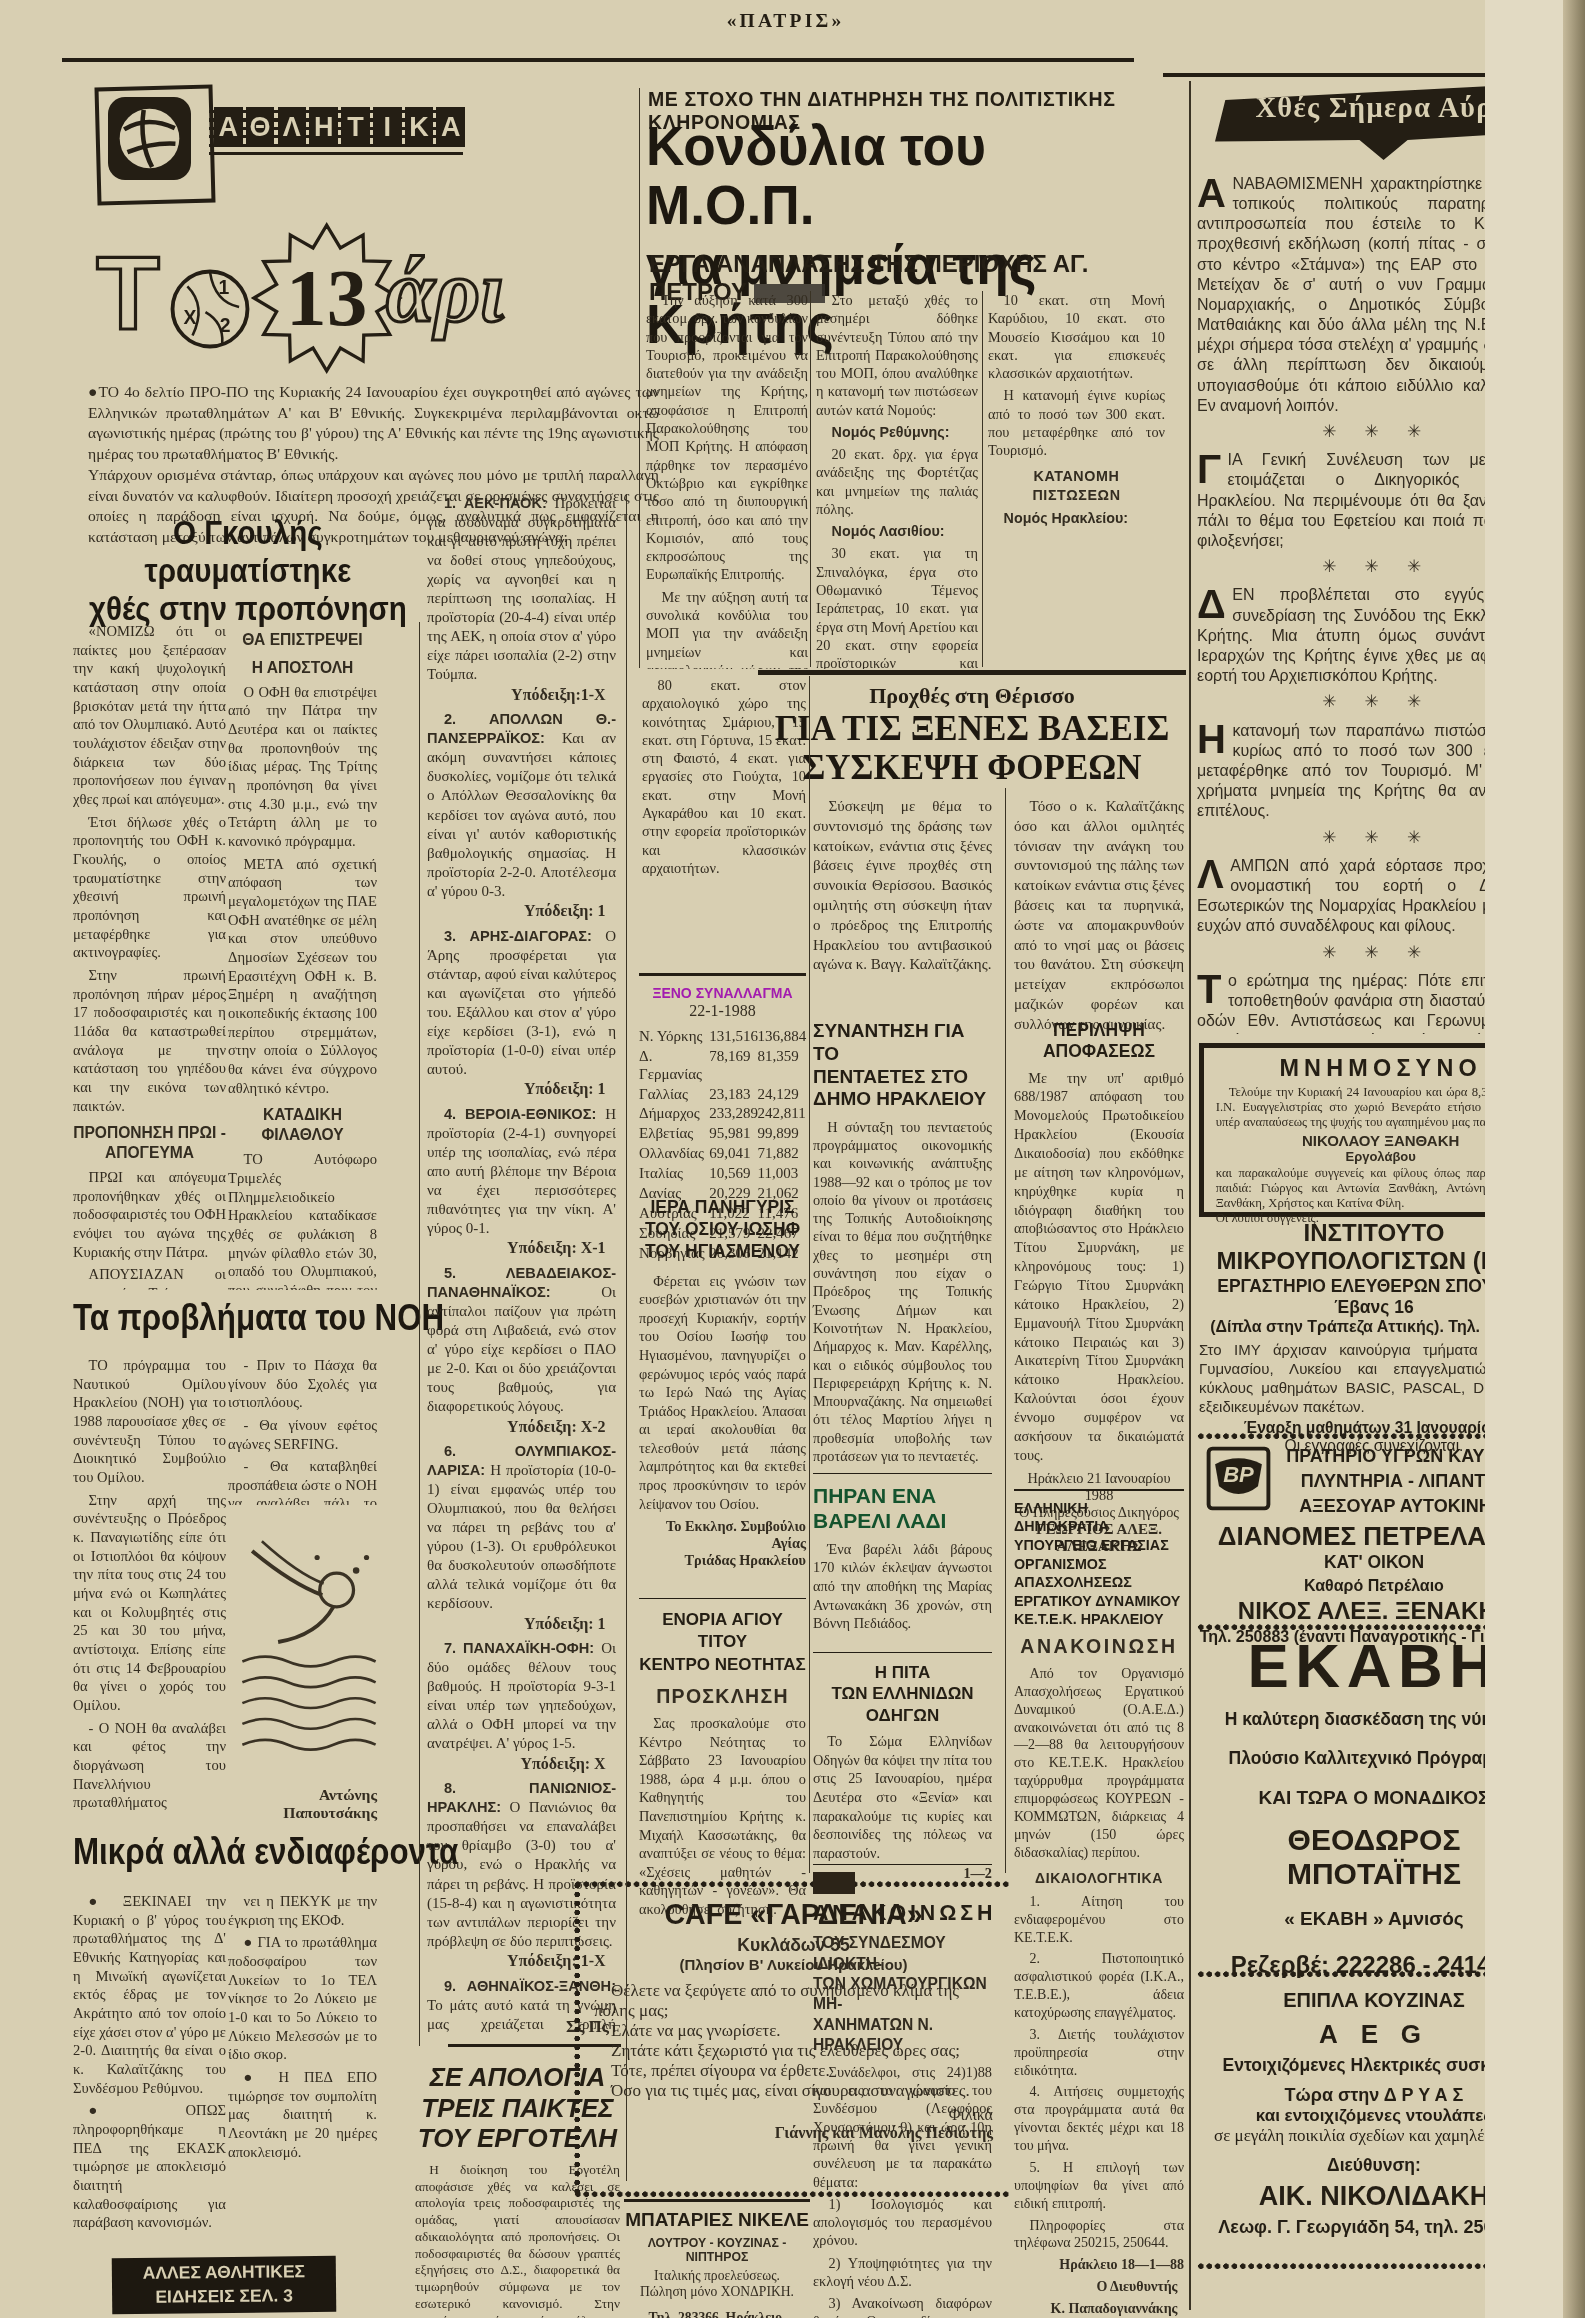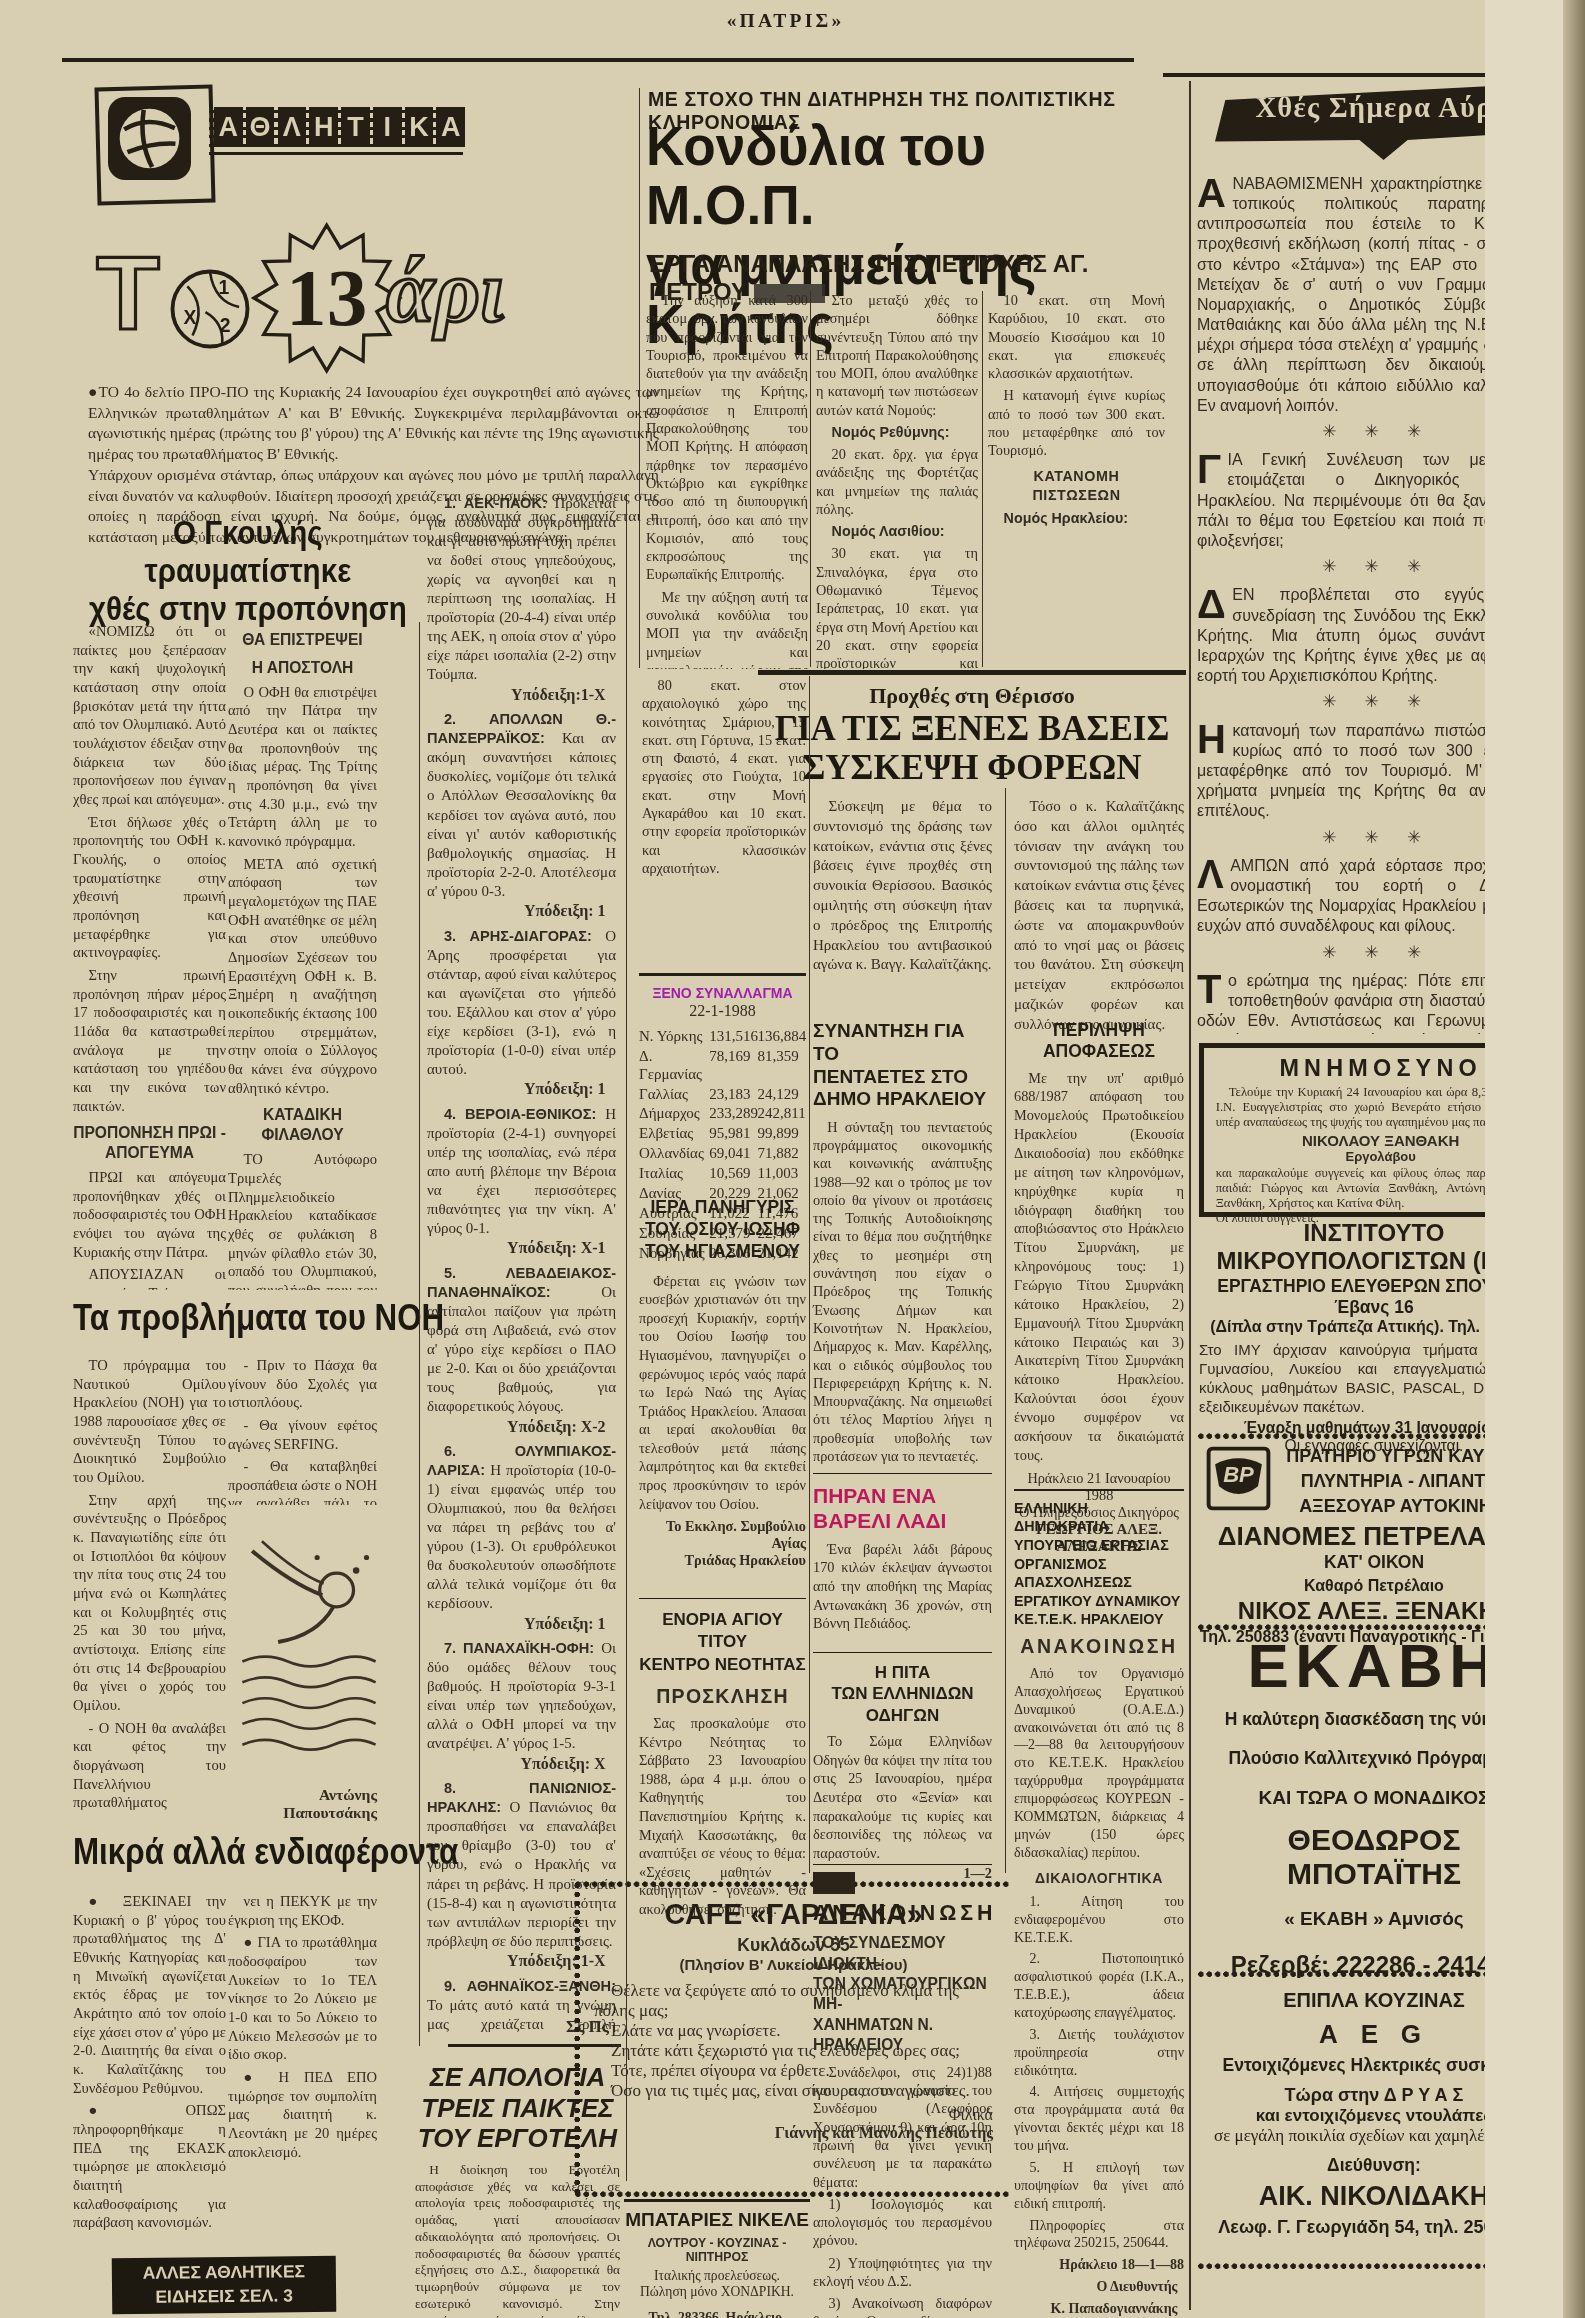--- a/index.html
+++ b/index.html
@@ -412,21 +412,21 @@
   <div class="abs" style="left:813px;top:1020px;width:179px;">
     <div class="sans b" style="font-size:19px;line-height:1.2;color:#241e14;">
       <div>ΣΥΝΑΝΤΗΣΗ ΓΙΑ ΤΟ</div>
       <div>ΠΕΝΤΑΕΤΕΣ ΣΤΟ</div>
       <div>ΔΗΜΟ ΗΡΑΚΛΕΙΟΥ</div>
     </div>
     <p class="just serif" style="font-size:14.3px;line-height:1.28;margin:6.5px 0 0;text-indent:14.3px;">Η σύνταξη του πενταετούς προγράμματος οικονομικής και κοινωνικής ανάπτυξης 1988—92 και ο τρόπος με τον οποίο θα γίνουν οι προτάσεις της Τοπικής Αυτοδιοίκησης είναι το θέμα που συζητήθηκε χθες το μεσημέρι στη συνάντηση που είχαν ο Πρόεδρος της Τοπικής Ένωσης Δήμων και Κοινοτήτων Ν. Ηρακλείου, Δήμαρχος κ. Μαν. Καρέλλης, και ο ειδικός σύμβουλος του Περιφερειάρχη Κρήτης κ. Ν. Μπουρναζάκης. Να σημειωθεί ότι τέλος Μαρτίου λήγει η προθεσμία υποβολής των προτάσεων για το πενταετές.</p>
   </div>
 
   <div class="abs" style="left:813px;top:1473px;width:179px;border-top:1.9px solid #241e14;padding-top:9px;">
-    <div class="sans b" style="font-size:21px;line-height:1.2;color:#be185d;">
+    <div class="sans b" style="font-size:21px;line-height:1.2;color:#14532d;">
       <div>ΠΗΡΑΝ ΕΝΑ</div>
       <div>ΒΑΡΕΛΙ ΛΑΔΙ</div>
     </div>
     <p class="just serif" style="font-size:14.3px;line-height:1.3;margin:6.5px 0 0;text-indent:14.3px;">Ένα βαρέλι λάδι βάρους 170 κιλών έκλεψαν άγνωστοι από την αποθήκη της Μαρίας Αντωνακάκη 36 χρονών, στη Βόννη Πεδιάδος.</p>
   </div>
 
   <div class="abs" style="left:813px;top:1652px;width:179px;border-top:1.9px solid #241e14;padding-top:9px;">
     <div class="sans b ctr" style="font-size:17px;line-height:1.25;color:#241e14;">
       <div>Η ΠΙΤΑ</div>
       <div>ΤΩΝ ΕΛΛΗΝΙΔΩΝ ΟΔΗΓΩΝ</div>

